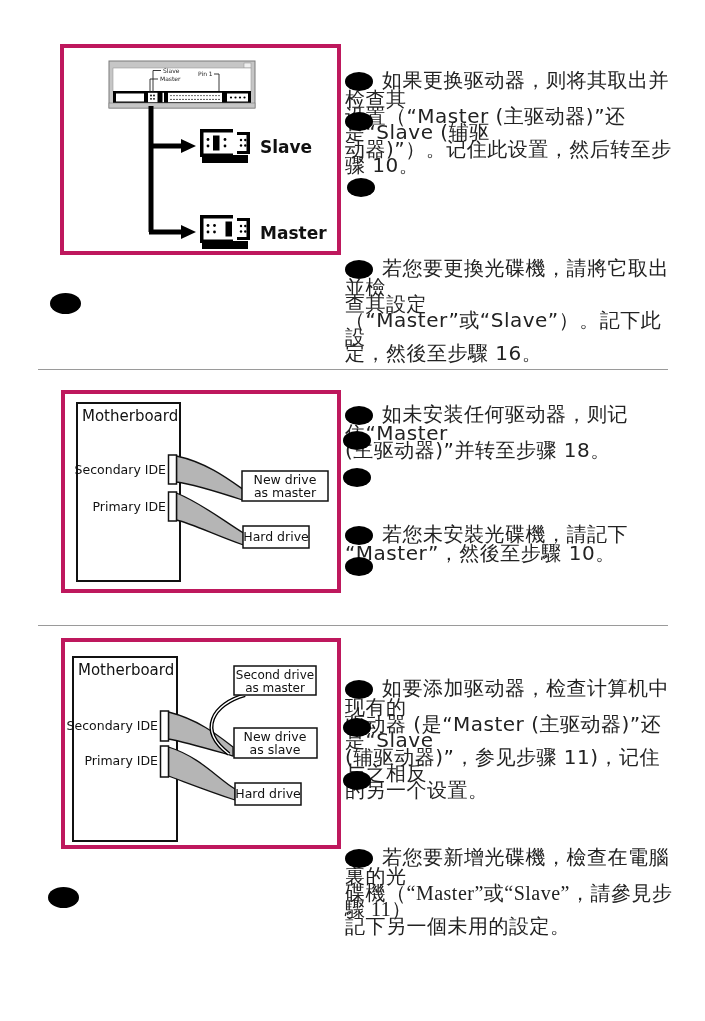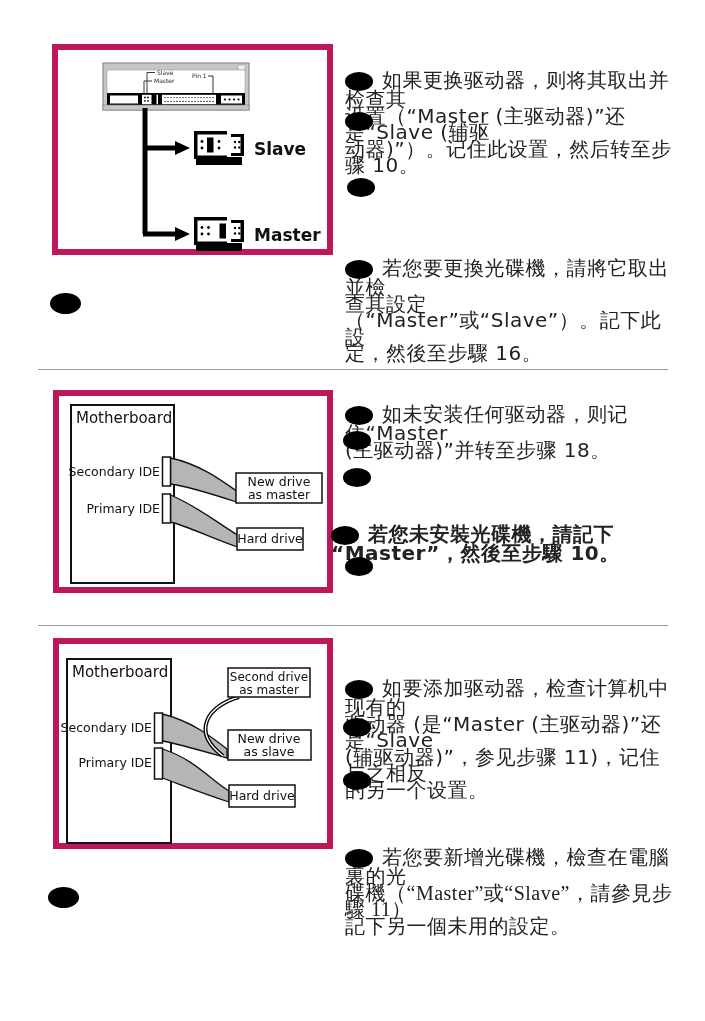--- a/index.html
+++ b/index.html
@@ -1,18 +1,18 @@
 <!DOCTYPE html>
 <html><head>
 <meta charset="utf-8">
 <style>
   html,body{margin:0;padding:0;background:#fff;}
   .page{position:relative;width:705px;height:1021px;background:#fff;overflow:hidden;
         font-family:"DejaVu Sans","Liberation Sans",sans-serif;color:#1c1c1c;}
-  .figure-box{position:absolute;border:6px solid #be185d;background:#fff;box-sizing:border-box;}
+  .figure-box{position:absolute;border:4px solid #be185d;background:#fff;box-sizing:border-box;margin-left:8px;}
   .para{position:absolute;width:330px;font-size:20px;line-height:16.5px;
         letter-spacing:.5px;white-space:pre-line;color:#222;}
   .bullet{display:inline-block;width:28px;height:19px;background:#000;border-radius:50%;
           vertical-align:-4px;margin-right:9px;}
   .bullet-abs{position:absolute;width:28px;height:19px;background:#000;border-radius:50%;}
   .bullet-left{position:absolute;width:31px;height:21px;background:#000;border-radius:50%;}
   .divider{position:absolute;left:38px;width:630px;height:1px;background:#9a9a9a;}
   svg{display:block;}
   text{font-family:"DejaVu Sans","Liberation Sans",sans-serif;}
 </style>
@@ -171,21 +171,21 @@
       <text x="211" y="147" font-size="12.5" fill="#111" text-anchor="middle">Hard drive</text>
     </svg>
   </div>
 
   <p class="para" style="left:345px;top:386px;"><span class="bullet"></span><span>如未安装任何驱动器，则记住“Master
 (主驱动器)”并转至步骤 18。</span></p>
 
   <span class="bullet-abs" style="left:343px;top:431px;"></span>
   <span class="bullet-abs" style="left:343px;top:468px;"></span>
 
-  <p class="para" style="left:331px;top:506px;font-weight:bold;"><span class="bullet"></span><span>若您未安裝光碟機，請記下
+  <p class="para" style="left:345px;top:506px;"><span class="bullet"></span><span>若您未安裝光碟機，請記下
 “Master”，然後至步驟 10。</span></p>
 
   <span class="bullet-abs" style="left:345px;top:557px;"></span>
 
   <div class="divider" style="top:625px;"></div>
 
   <div class="figure-box" style="left:53px;top:638px;width:280px;height:211px;">
     <svg width="276" height="207" viewBox="0 0 276 207">
       <rect x="8" y="15" width="104" height="184" fill="#fff" stroke="#111" stroke-width="2"></rect>
       <text x="13" y="33" font-size="15" fill="#111">Motherboard</text>

